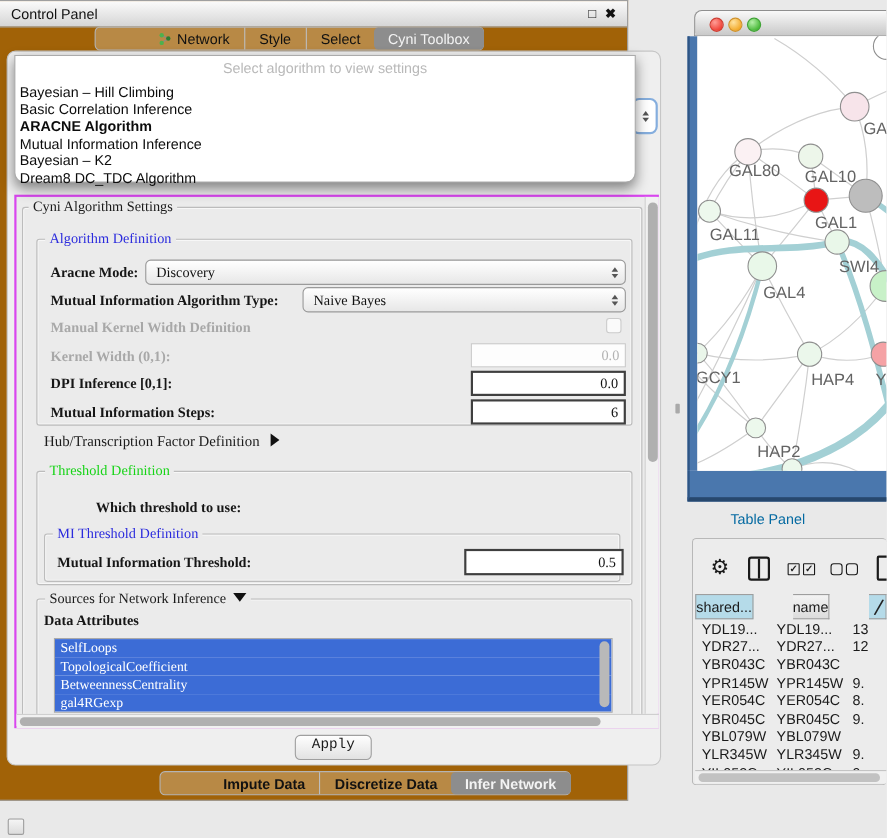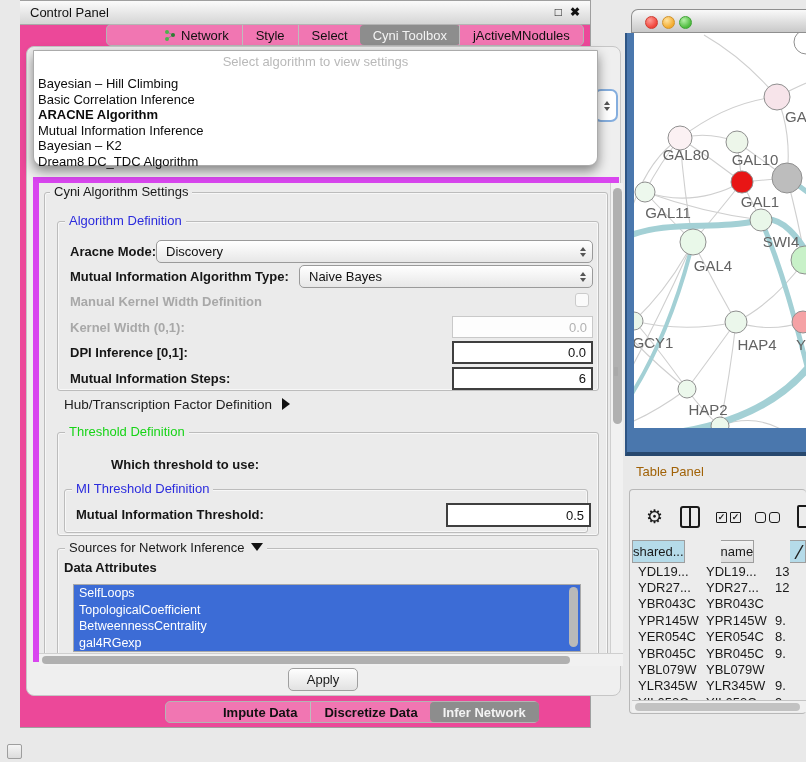--- a/index.html
+++ b/index.html
@@ -1,22 +1,22 @@
 <!DOCTYPE html>
 <html><head>
 <meta charset="utf-8">
 <style>
   html,body{margin:0;padding:0;}
   body{font-family:"Liberation Sans",sans-serif;background:#e9e9e9;}
   .stage{position:relative;width:806px;height:762px;background:#e9e9e9;overflow:hidden;
          font-family:"Liberation Sans",sans-serif;color:#1a1a1a;}
   .abs{position:absolute;}
   
-  .cp-window{left:0;top:7;width:571px;height:728px;background:#ec4899;
-             border:1px solid #9f9f9f;border-left:none;box-sizing:border-box;margin-left:20px;}
+  .cp-window{left:0;top:7;width:571px;height:728px;background:#a16207;
+             border:1px solid #9f9f9f;border-left:none;box-sizing:border-box;}
   .cp-titlebar{left:0;top:0;width:100%;height:23px;
                background:linear-gradient(#fbfbfb,#d5d5d5);border-bottom:1px solid #a8a8a8;}
   .cp-title{left:10px;top:4px;font-size:13px;color:#111;}
   .win-ico{top:5px;font-size:12px;color:#111;line-height:13px;}
   .cp-content{left:6px;top:45px;width:595px;height:650px;background:#efefef;
               border:1px solid #c6c6c6;border-radius:8px;box-sizing:border-box;}
   
   .tabstrip{display:flex;align-items:stretch;border:1px solid #b4b4b4;border-radius:5px;
             height:22px;background:rgba(255,255,255,0.25);box-sizing:border-box;padding-left:44px;}
   .tab{display:flex;align-items:center;justify-content:center;font-size:13px;color:#111;
@@ -28,21 +28,21 @@
   
   .popup{left:13px;top:49px;width:565px;height:116px;background:#fff;border:1px solid #ababab;
          border-radius:0 0 9px 9px;box-shadow:0 5px 12px rgba(0,0,0,0.45);box-sizing:border-box;z-index:30;}
   .popup-placeholder{width:100%;text-align:center;margin-top:3px;font-size:13px;color:#b9b9b9;}
   .opt{font-size:13px;line-height:15.6px;padding-left:4px;color:#0c0c0c;white-space:nowrap;}
   .opt.hl{font-weight:bold;}
   .combo-sliver{left:574px;top:88px;width:24px;height:33px;background:#fff;border:2px solid #85aede;
                 border-radius:7px;box-sizing:border-box;z-index:10;}
   
   .scrollpane{left:13px;top:176px;width:586px;height:485px;background:#ebebeb;
-              border:6px solid #d946ef;box-sizing:border-box;}
+              border:2px solid #d946ef;box-sizing:border-box;font-family:Liberation Serif, serif;}
   .sp-view{left:0;top:0;width:571px;height:470px;overflow:hidden;}
   .vsb{left:571px;top:0;width:13px;height:470px;background:#f1f1f1;border-left:1px solid #cfcfcf;box-sizing:border-box;}
   .vsb-thumb{left:2px;top:5px;width:9px;height:236px;background:#b0b0b0;border-radius:5px;}
   .hsb{left:0;top:470px;width:584px;height:13px;background:#f1f1f1;border-top:1px solid #cfcfcf;box-sizing:border-box;}
   .hsb-thumb{left:3px;top:2px;width:528px;height:8px;background:#b0b0b0;border-radius:4px;}
   
   .fs{border:1px solid #bcbcbc;border-radius:3px;box-shadow:inset 0 0 0 1px rgba(255,255,255,0.6);box-sizing:border-box;}
   .legend{background:#ebebeb;padding:0 4px;font-size:13px;line-height:14px;white-space:nowrap;}
   .lg-blue{color:#2b2bdd;}
   .lg-green{color:#17d417;}
@@ -60,35 +60,35 @@
   .tf.dis{border-color:#c9c9c9;color:#b2b2b2;background:#fdfdfd;}
   .checkbox{width:14px;height:14px;background:#fafafa;border:1px solid #cbcbcb;border-radius:3px;box-sizing:border-box;}
   .tri-right{display:inline-block;width:0;height:0;border-top:6px solid transparent;border-bottom:6px solid transparent;
              border-left:8px solid #111;margin-left:10px;vertical-align:-1px;}
   .tri-down{display:inline-block;width:0;height:0;border-left:6px solid transparent;border-right:6px solid transparent;
             border-top:8px solid #111;margin-left:6px;vertical-align:1px;}
   .attrlist{background:#fff;border:1px solid #a9a9a9;box-sizing:border-box;overflow:hidden;}
   .attr{height:16.5px;line-height:16.5px;background:#3c6cd6;color:#fff;font-size:12.5px;padding-left:5px;}
   .attr-sb{position:absolute;right:2px;top:2px;width:9px;height:60px;background:#b9b9b9;border-radius:5px;}
   .apply-btn{left:268px;top:667px;width:70px;height:23px;background:linear-gradient(#fefefe,#e2e2e2);
-             border:1px solid #9f9f9f;border-radius:5px;font-size:13px;display:flex;align-items:center;
-             justify-content:center;box-sizing:border-box;}
+             border:1px solid #9f9f9f;border-radius:5px;font-size:13px;display:flex;align-items:flex-start;
+             justify-content:center;box-sizing:border-box;font-family:Liberation Mono, monospace;}
   
   .net-titlebar{left:631px;top:9px;width:175px;height:24px;background:linear-gradient(#f9f9f9,#c9c9c9);
                 border:1px solid #8f8f8f;border-right:none;border-top-left-radius:7px;box-sizing:border-box;}
   .light{top:6px;width:13px;height:13px;border-radius:50%;box-sizing:border-box;}
   .light.red{left:13px;background:radial-gradient(circle at 35% 30%,#ff9d96,#f0443a 70%);border:1px solid #ce3d32;}
   .light.yellow{left:30px;background:radial-gradient(circle at 35% 30%,#ffe3a0,#f3ab2d 70%);border:1px solid #d0922a;}
   .light.green{left:47px;background:radial-gradient(circle at 35% 30%,#b5f0a8,#4dbb3d 70%);border:1px solid #3fa335;}
   .net-frame-left{left:625px;top:33px;width:9px;height:395px;background:#4a77ad;border-left:2px solid #2e5584;box-sizing:border-box;}
   .net-frame-bottom{left:625px;top:428px;width:181px;height:28px;background:#4a77ad;
                     border-left:2px solid #2e5584;border-bottom:4px solid #27486e;box-sizing:border-box;}
   .net-canvas{left:634px;top:33px;width:172px;height:395px;background:#fff;}
   
-  .tp-title{left:636px;top:464px;font-size:13px;color:#a16207;}
+  .tp-title{left:664px;top:464px;font-size:13px;color:#0369a1;}
   .tp-panel{left:629px;top:489px;width:177px;height:225px;background:#ececec;border:1px solid #b8b8b8;
             border-radius:4px;border-right:none;box-sizing:border-box;}
   .gear{left:646px;top:505px;font-size:19px;line-height:24px;color:#1a1a1a;}
   .cols-icon{left:680px;top:506px;width:20px;height:22px;border:2px solid #1a1a1a;border-radius:3px;box-sizing:border-box;}
   .cols-icon i{position:absolute;left:50%;top:0;width:2px;height:100%;background:#1a1a1a;transform:translateX(-50%);}
   .cb-ico{width:11px;height:11px;border:1.5px solid #1a1a1a;border-radius:1px;box-sizing:border-box;
           font-size:9px;line-height:8px;text-align:center;font-weight:bold;color:#1a1a1a;}
   .cb-ico.round{border-radius:3px;}
   .pair{display:flex;gap:3px;}
   .file-icon{left:797px;top:505px;width:16px;height:23px;border:2px solid #1a1a1a;border-radius:2px;box-sizing:border-box;background:#ececec;}
@@ -132,23 +132,20 @@
         <span>Network</span>
       </div>
       <div class="tab">
           <span>Style</span>
         </div>
       <div class="tab">
           <span>Select</span>
         </div>
       <div class="tab selected">
           <span>Cyni Toolbox</span>
-        </div>
-      <div class="tab">
-          <span>jActiveMNodules</span>
         </div>
     </div>
 
     <div class="abs combo-sliver">
       <span class="spin">
           <i class="up"></i>
           <i class="dn"></i>
         </span>
     </div>
 

